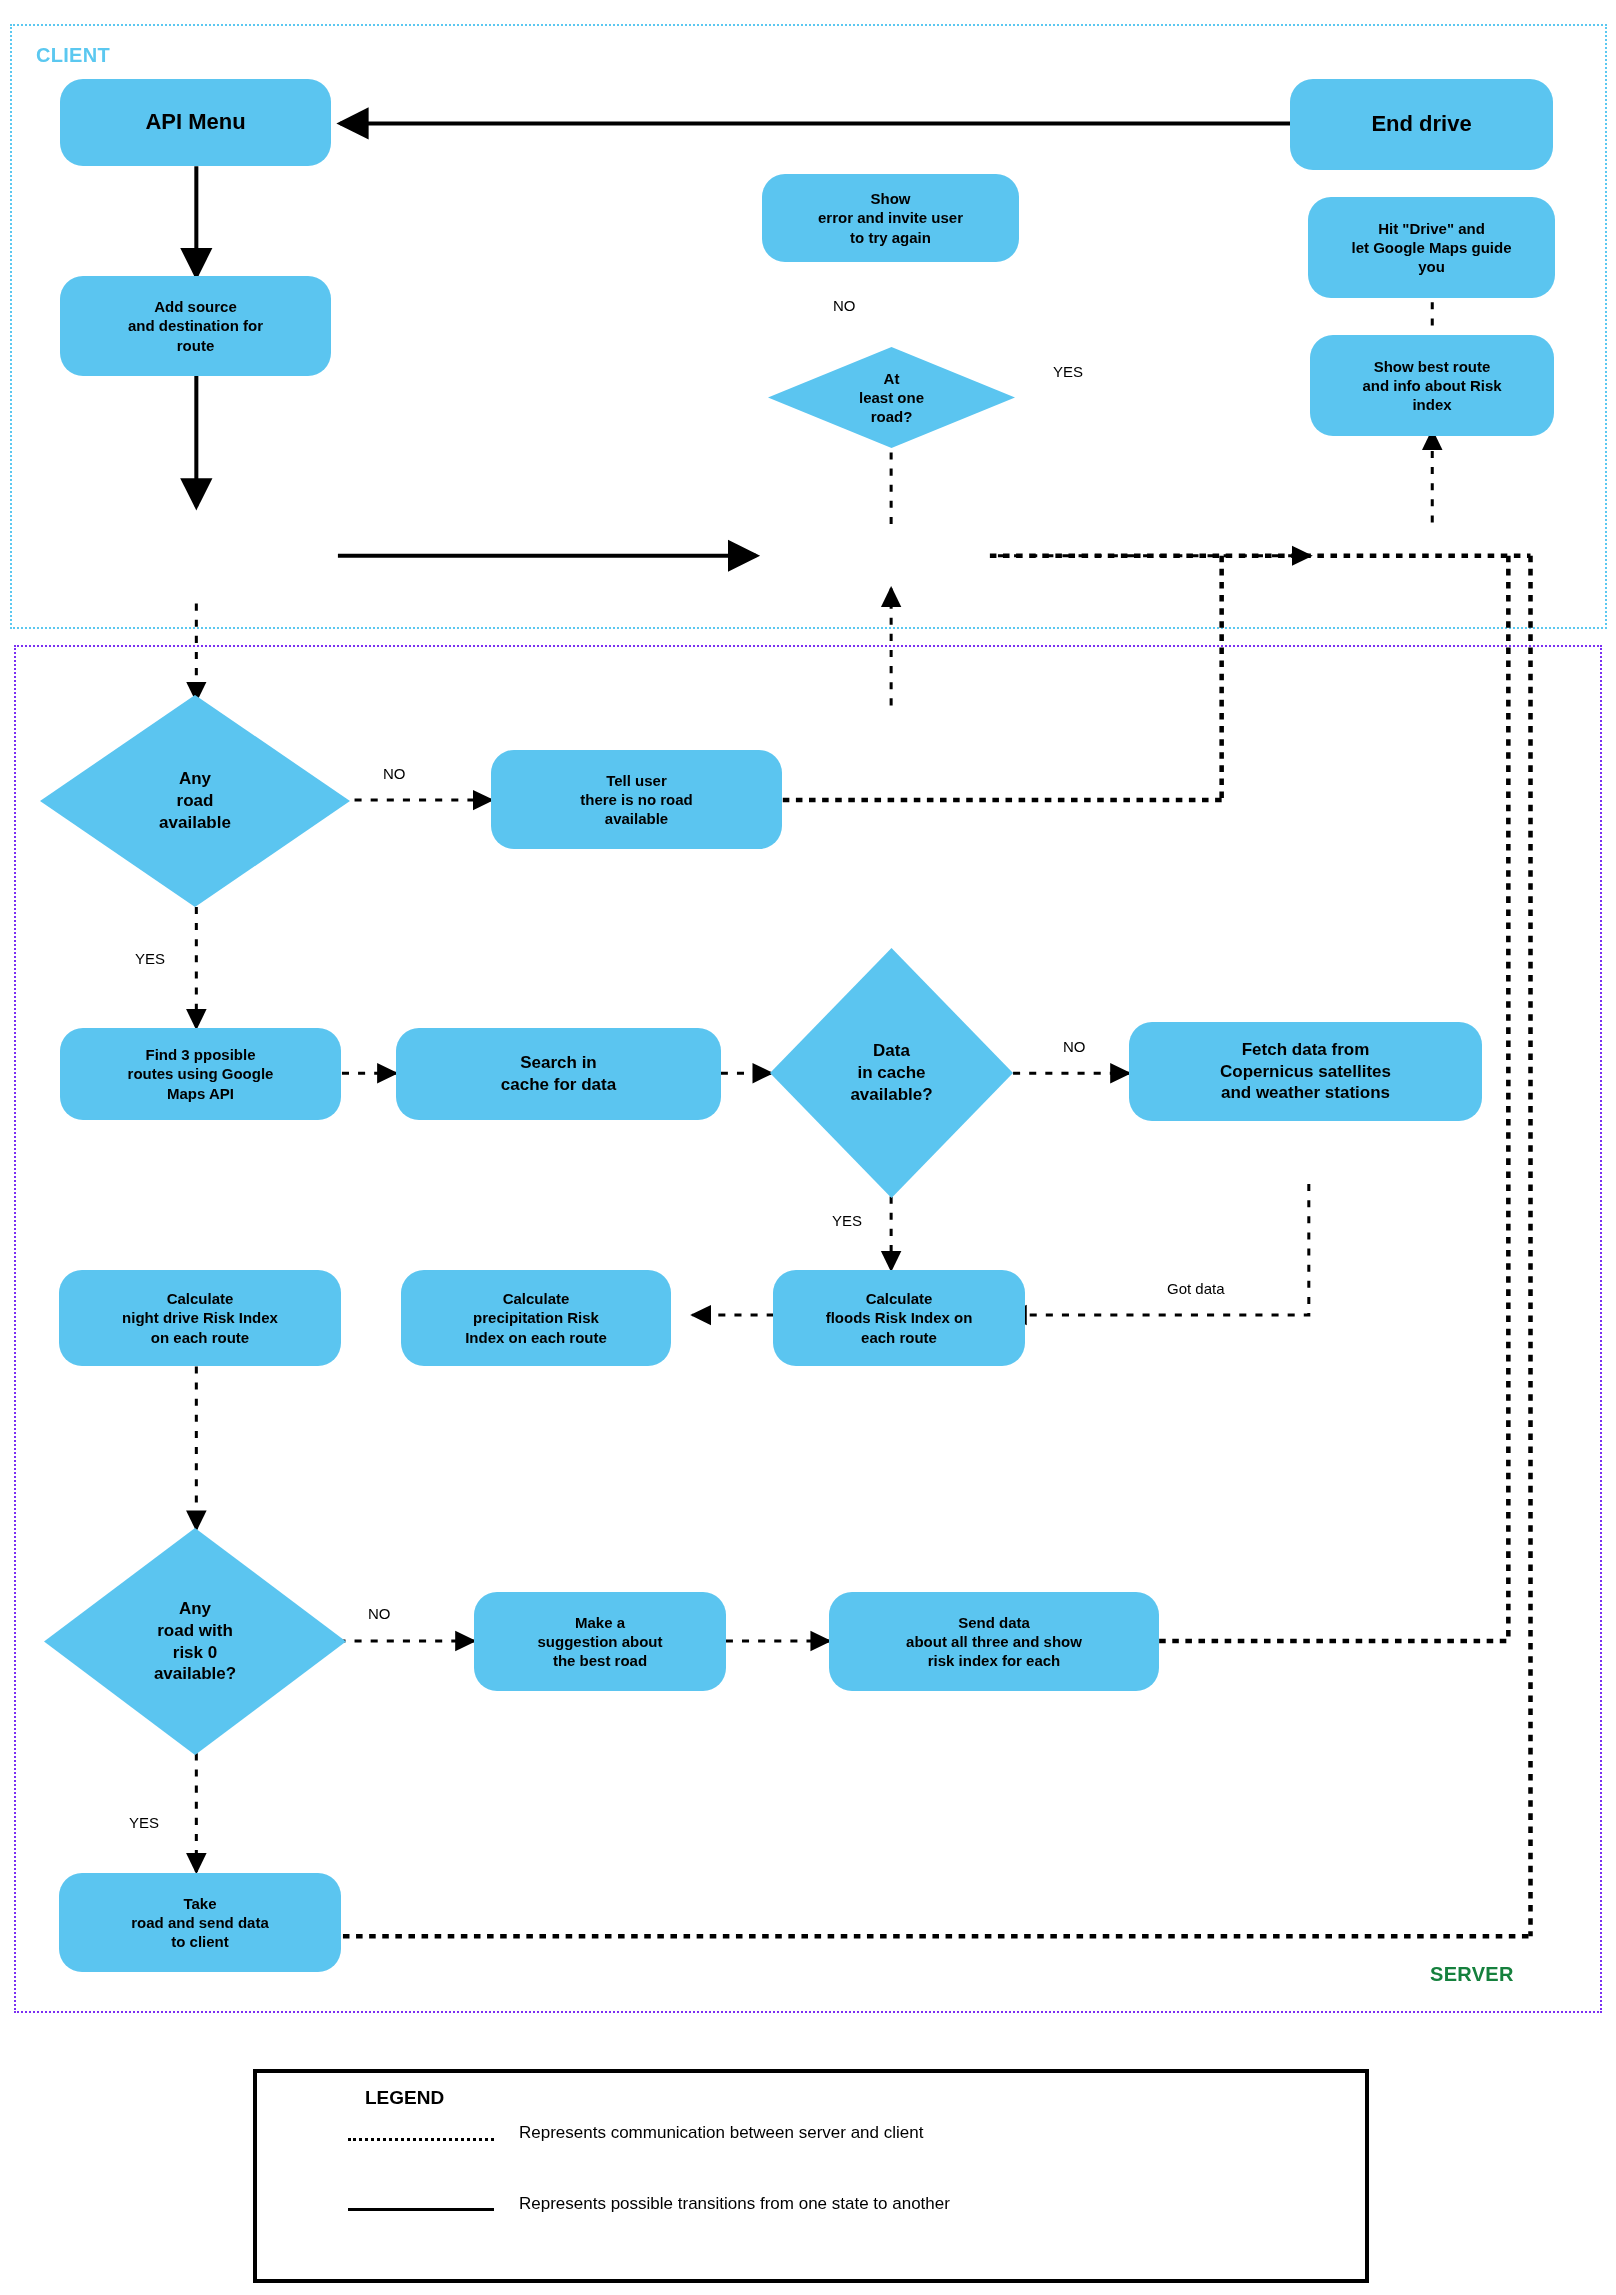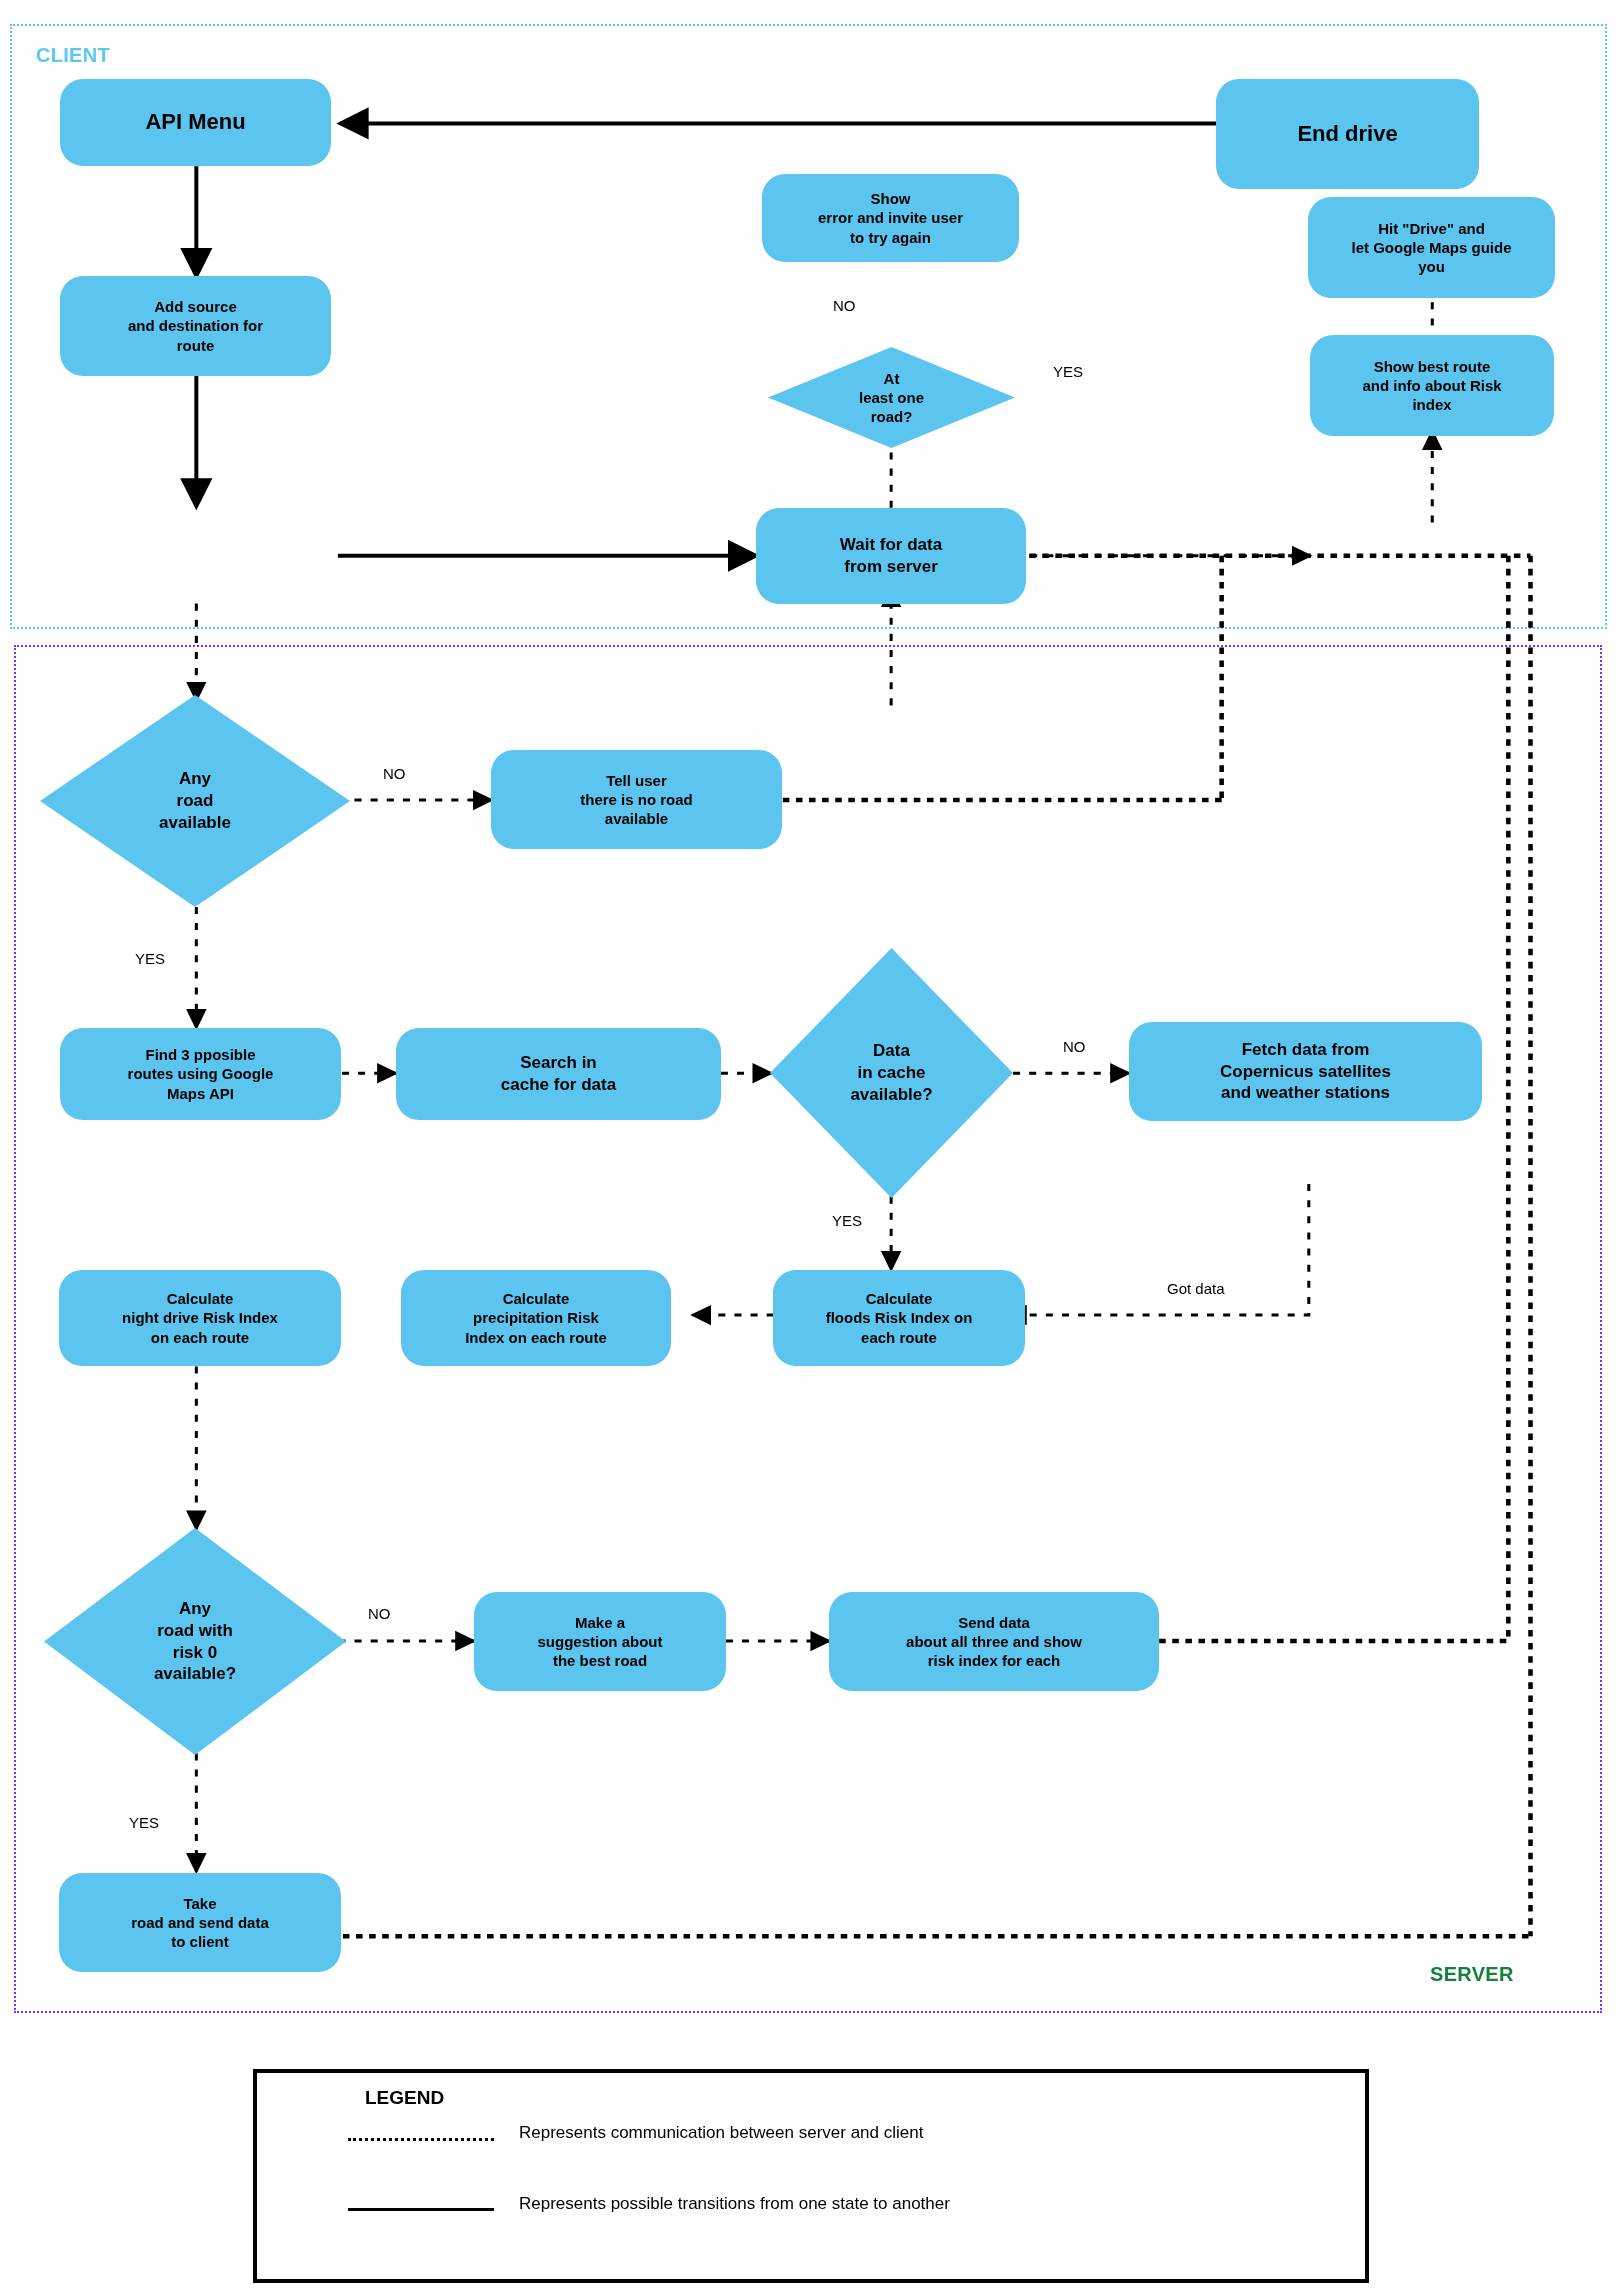--- a/index.html
+++ b/index.html
@@ -217,42 +217,39 @@
 
   <div class="node rounded fs-big" style="left:60px;top:79px;width:271px;height:87px;">
     <span>API Menu</span>
   </div>
 
   <div class="node rounded fs-sm" style="left:60px;top:276px;width:271px;height:100px;">
     <span>Add source<br>and destination for<br>route</span>
   </div>
 
 
-  <div class="node rounded fs-mid" style="left:756px;top:508px;width:270px;height:96px;">
-    <span>Wait for data<br>from server</span>
-  </div>
 
   <div class="node rounded fs-sm" style="left:762px;top:174px;width:257px;height:88px;">
     <span>Show<br>error and invite user<br>to try again</span>
   </div>
 
   <div class="diamond" style="left:768px;top:347px;width:247px;height:101px;">
     <div class="dshape"></div>
     <div class="dtext fs-sm">At<br>least one<br>road?</div>
   </div>
 
   <div class="node rounded fs-sm" style="left:1310px;top:335px;width:244px;height:101px;">
     <span>Show best route<br>and info about Risk<br>index</span>
   </div>
 
   <div class="node rounded fs-sm" style="left:1308px;top:197px;width:247px;height:101px;">
     <span>Hit "Drive" and<br>let Google Maps guide<br>you</span>
   </div>
 
-  <div class="node rounded fs-big" style="left:1216px;top:79px;width:263px;height:110px;">
+  <div class="node rounded fs-big" style="left:1290px;top:79px;width:263px;height:91px;">
     <span>End drive</span>
   </div>
 
   <div class="diamond" style="left:40px;top:695px;width:310px;height:212px;">
     <div class="dshape"></div>
     <div class="dtext fs-mid">Any<br>road<br>available</div>
   </div>
 
   <div class="node rounded fs-sm" style="left:491px;top:750px;width:291px;height:99px;">
     <span>Tell user<br>there is no road<br>available</span>

